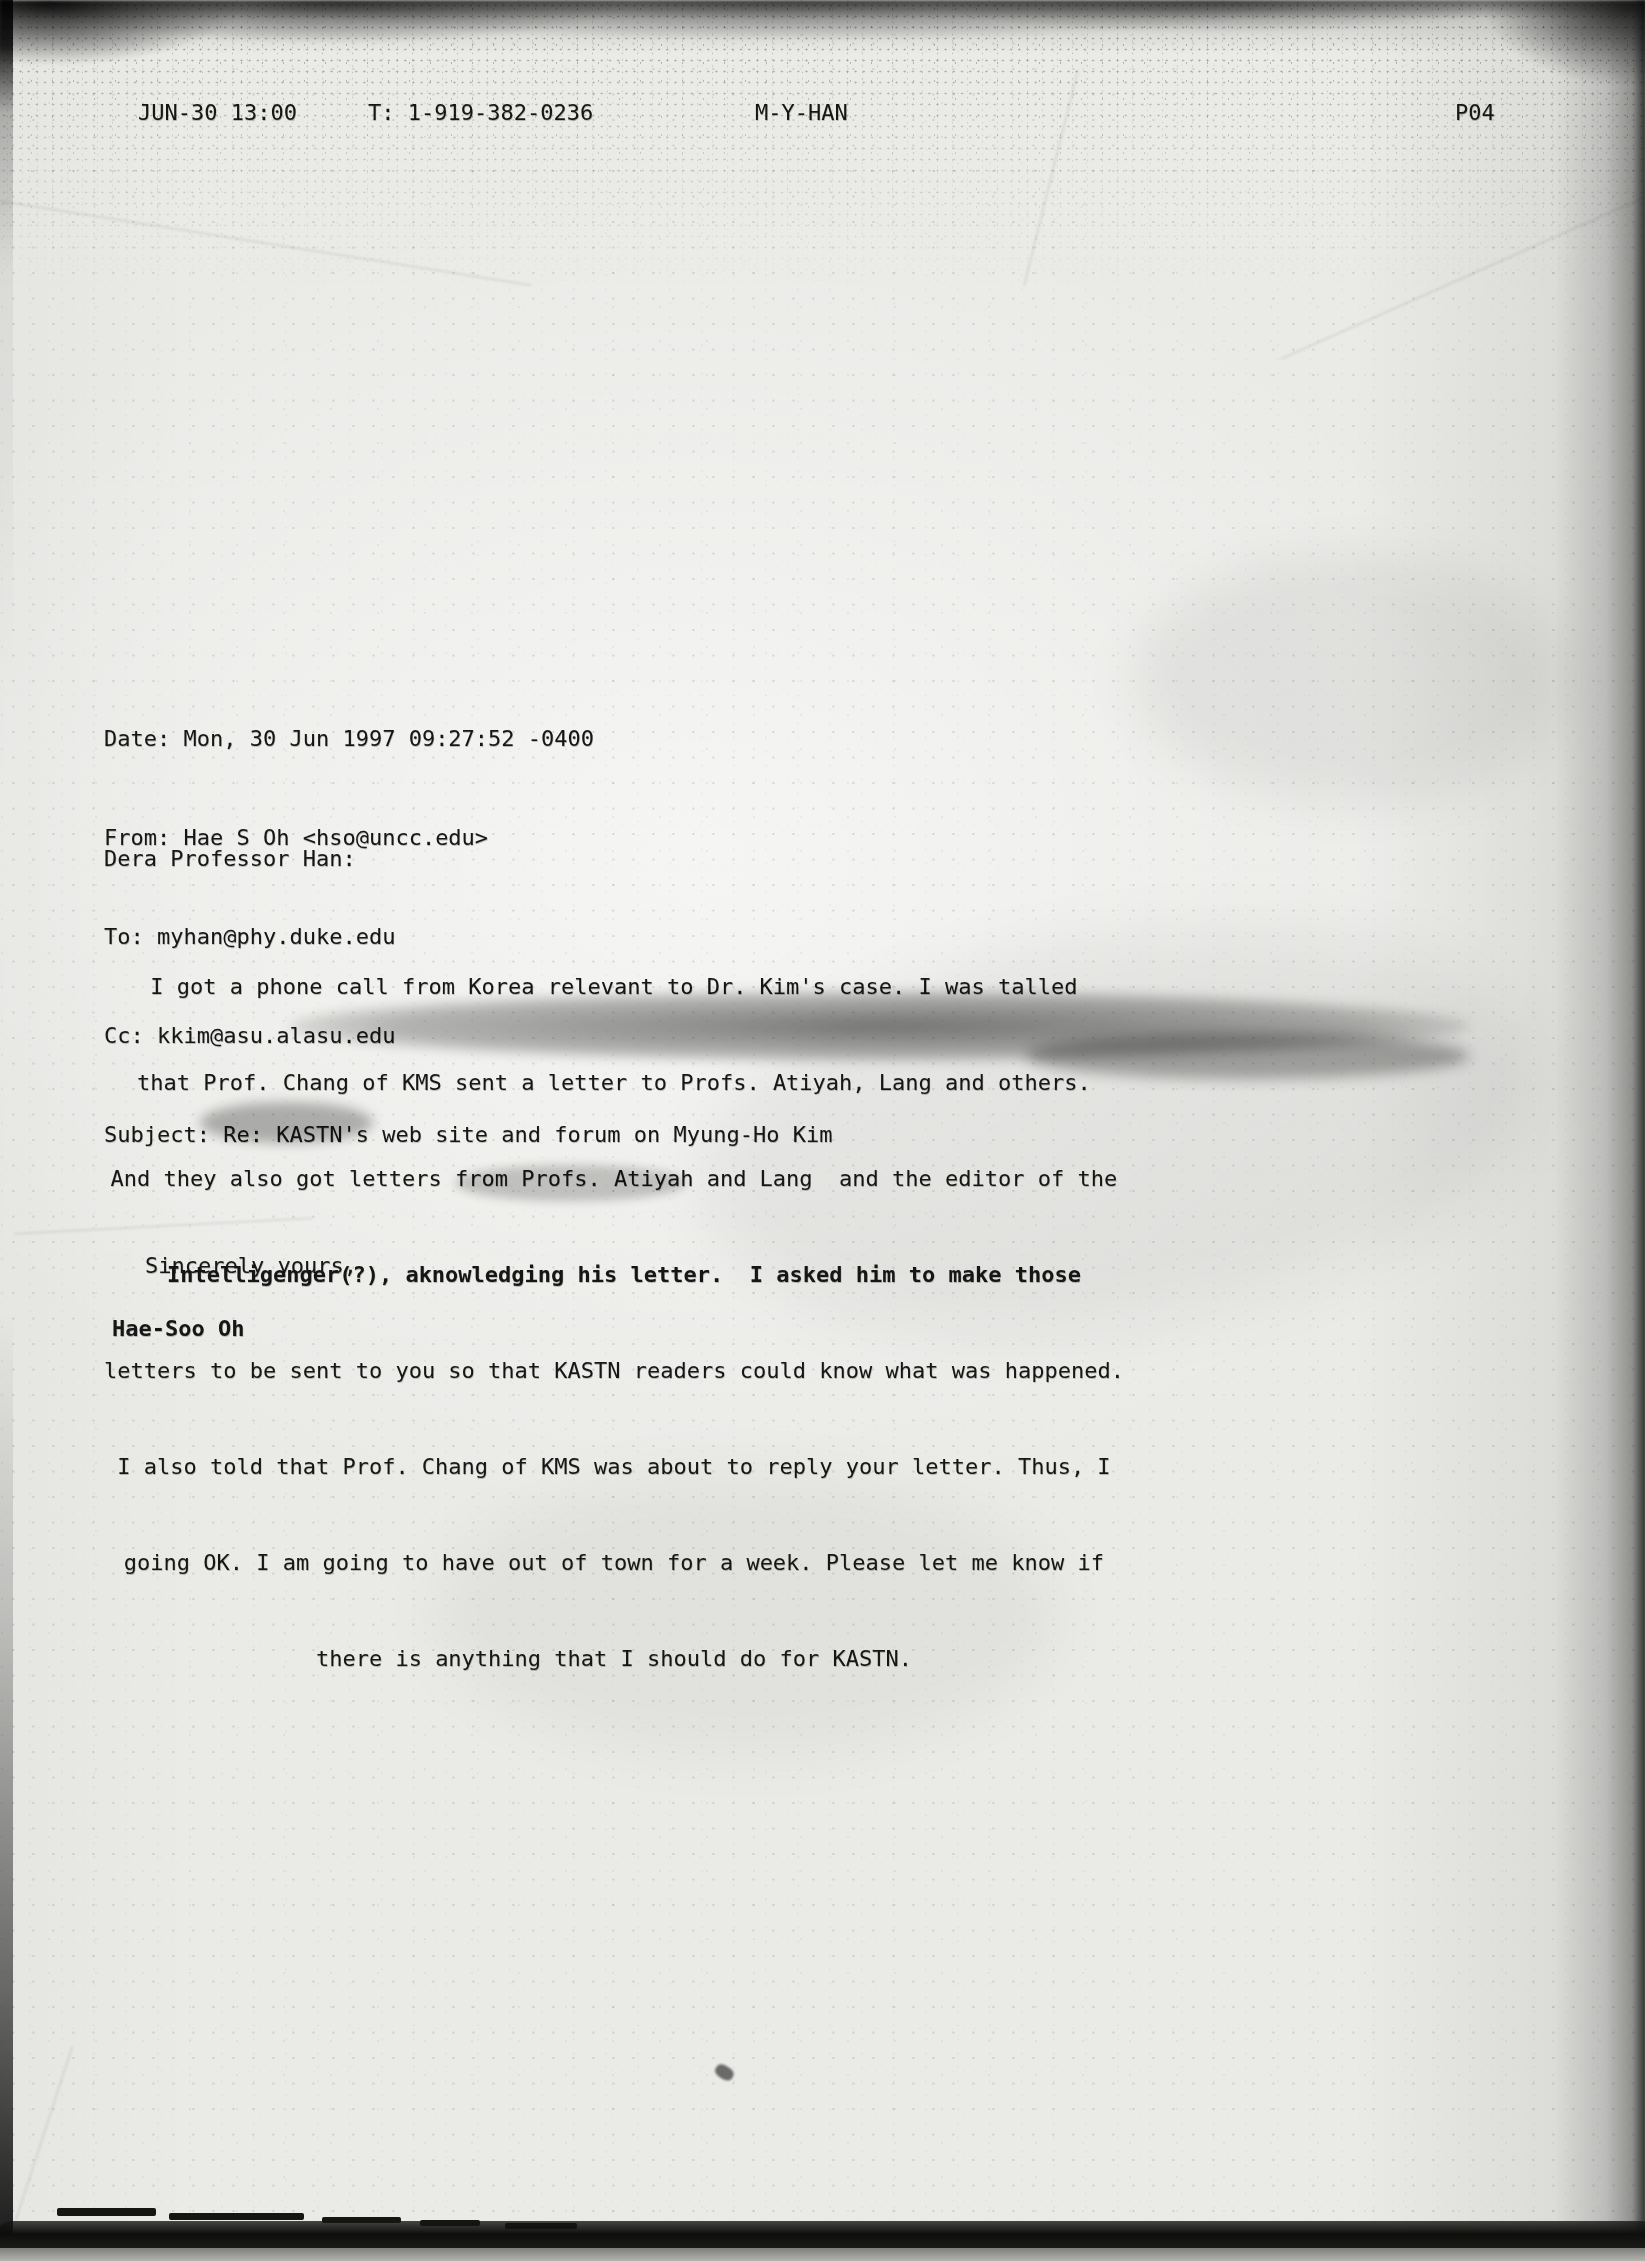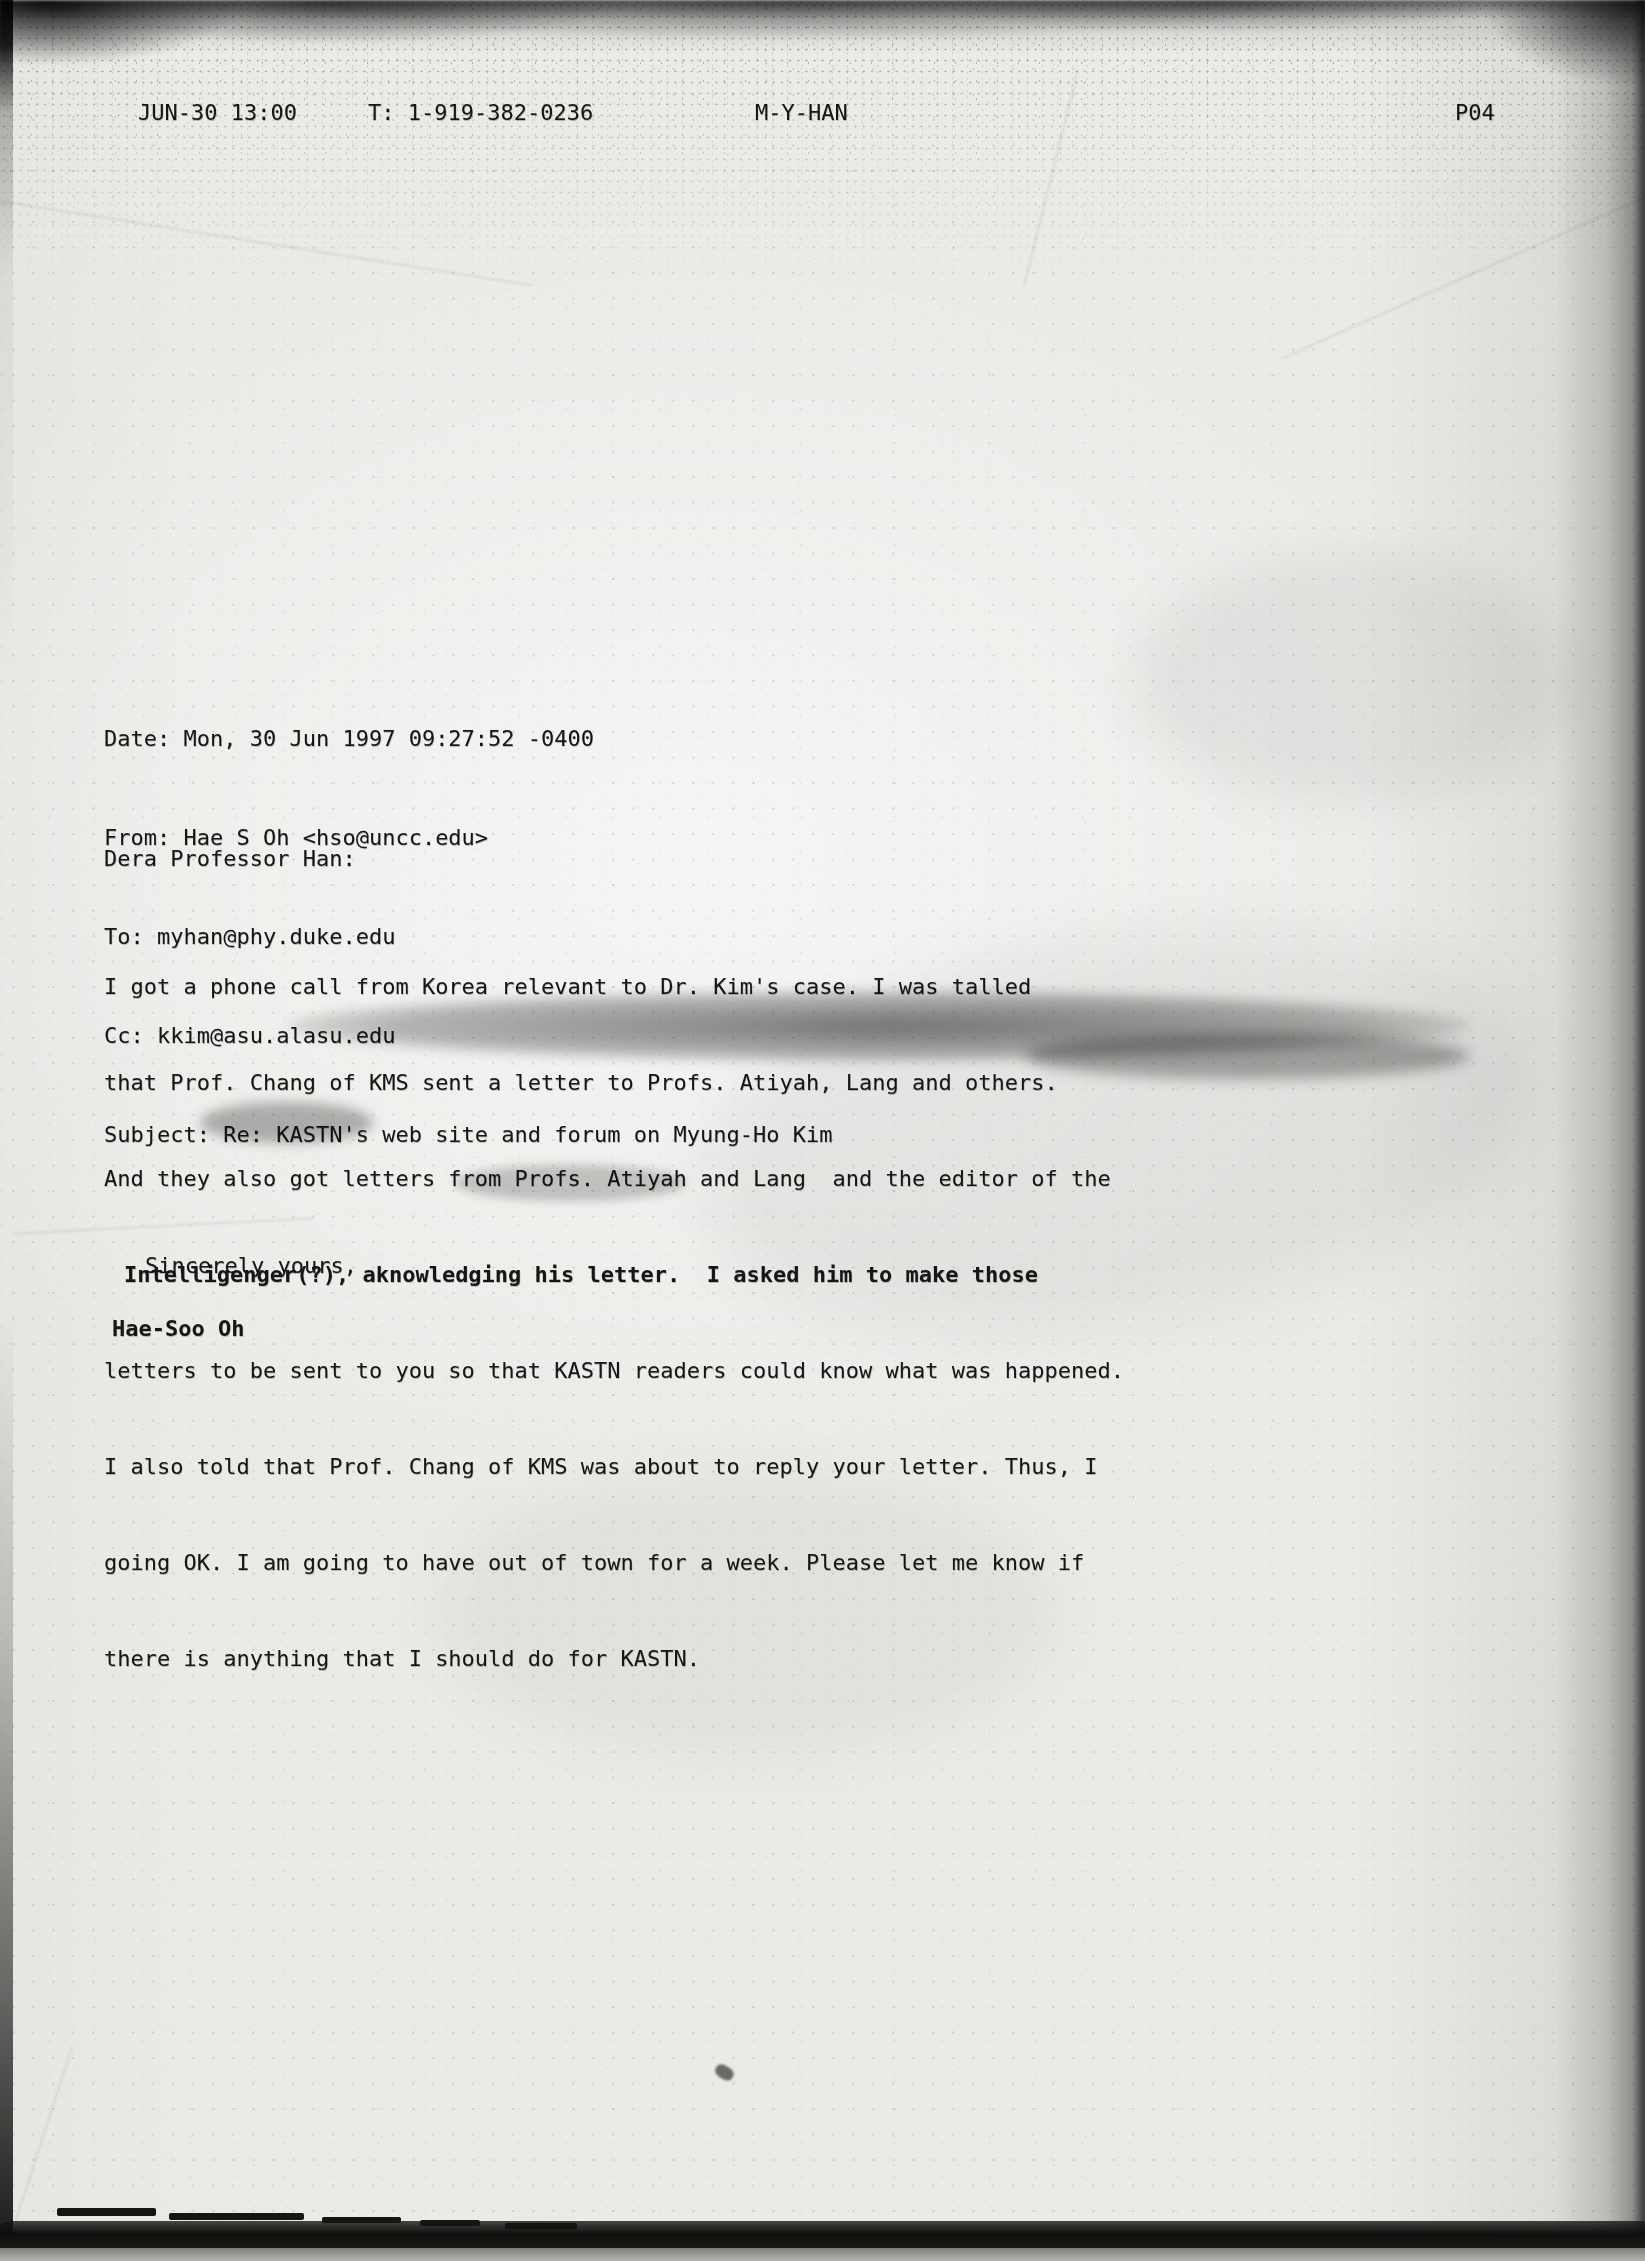--- a/index.html
+++ b/index.html
@@ -101,21 +101,21 @@
   .txt{position:absolute;font-size:22px;letter-spacing:0;white-space:pre;color:#161616;
        text-shadow:0.5px 0.5px 0 rgba(20,20,20,.25);filter:blur(0.2px);}
   .fax-header{left:0;top:100px;width:100%;height:34px;}
   .fax-header span{position:absolute;top:0;}
   .fh-time{left:138px;}
   .fh-phone{left:368px;}
   .fh-station{left:755px;}
   .fh-page{left:1455px;}
   .email-headers{left:104px;top:656px;line-height:33px;}
   .greeting{left:104px;top:846px;}
-  .body-text{left:104px;top:907px;line-height:32px;}
+  .body-text{left:104px;top:907px;line-height:32px;text-align:center;}
   .smudged{font-weight:bold;filter:blur(0.5px);margin-left:20px;}
   .closing{left:104px;top:1253px;}
   .signature{left:112px;top:1316px;font-weight:bold;}
 </style>
 </head>
 <body style="background: rgb(234, 234, 231);">
 
 <div class="page">
 
   <div class="smudge s-big"></div>

